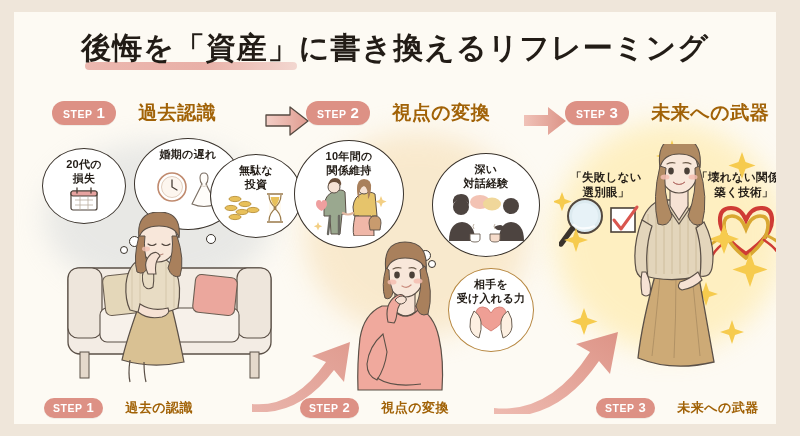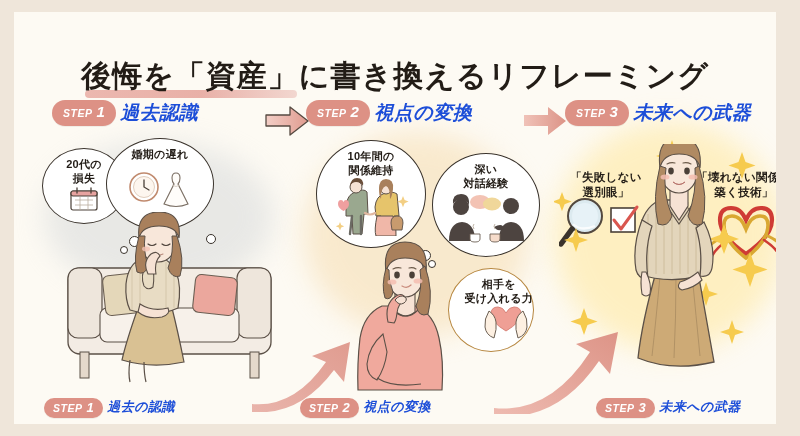--- a/index.html
+++ b/index.html
@@ -10,47 +10,47 @@
   }
   #page{
     position:relative;width:800px;height:436px;background:#efe6da;
   }
   .canvas{
     position:absolute;left:14px;top:12px;width:762px;height:412px;
     background:#fdfaf3;overflow:hidden;
   }
 
   
-  .title-wrap{position:absolute;left:0;top:16px;width:762px;text-align:center;margin-top:28px;}
+  .title-wrap{position:absolute;left:0;top:16px;width:762px;text-align:center;}
   .title{
     display:inline-block;position:relative;
     font-family:"Liberation Serif","DejaVu Serif",serif;
     font-size:30px;font-weight:700;color:#221c16;letter-spacing:1px;
     white-space:nowrap;
   }
   .title .hl{position:relative;z-index:2;}
   .title-underline{
     position:absolute;left:4px;top:34px;width:212px;height:8px;
     background:linear-gradient(90deg,#e8a9a0,#e4a097 55%,#f0cfc8);
     border-radius:5px;opacity:.82;z-index:1;
   }
 
   
-  .step-head{position:absolute;display:flex;gap:4px;font-style:italic;}
+  .step-head{position:absolute;display:flex;align-items:center;gap:22px;}
   .badge{
     background:#dd9185;color:#fff;border-radius:999px;
     padding:4px 11px 5px;font-size:11px;font-weight:700;letter-spacing:.5px;
     display:flex;align-items:baseline;gap:4px;line-height:1;
     box-shadow:0 1px 0 rgba(0,0,0,.05);
   }
   .badge .s{font-size:10.5px;}
   .badge .n{font-size:15px;font-weight:700;}
   .step-title{
     font-family:"Liberation Serif","DejaVu Serif",serif;
-    font-size:19px;font-weight:700;color:#1d4ed8;letter-spacing:.5px;white-space:nowrap;
+    font-size:19px;font-weight:700;color:#a16207;letter-spacing:.5px;white-space:nowrap;
   }
   .step-head.sm .badge{padding:3px 9px 4px;font-size:10px;}
   .step-head.sm .badge .n{font-size:13px;}
   .step-head.sm .step-title{font-size:13px;}
 
   
   .wash{position:absolute;border-radius:50%;filter:blur(14px);}
 
   
   .bub{
@@ -146,31 +146,50 @@
       <div class="txt">20代の
 損失</div>
       <svg width="34" height="28" viewBox="0 0 34 28" style="margin-top:-1px">
         <rect x="4" y="6" width="26" height="19" rx="2" fill="#fff" stroke="#4a4038" stroke-width="1.2"></rect>
         <rect x="4" y="6" width="26" height="5" rx="2" fill="#e7a3a0" stroke="#4a4038" stroke-width="1.2"></rect>
         <path d="M10 3 L10 8 M24 3 L24 8" stroke="#4a4038" stroke-width="1.3" stroke-linecap="round"></path>
         <path d="M8 15h18 M8 20h18 M13 12v13 M21 12v13" stroke="#b9aca0" stroke-width=".8"></path>
       </svg>
     </div>
 
-    <div class="bub" style="left:92px;top:126px;width:108px;height:92px;">
+    <div class="bub" style="left:120px;top:126px;width:108px;height:92px;">
       <div class="txt">婚期の遅れ</div>
       <svg width="72" height="48" viewBox="0 0 72 48" style="margin-top:1px">
         <circle cx="20" cy="24" r="14" fill="#fff" stroke="#c08a6e" stroke-width="1.6"></circle>
         <circle cx="20" cy="24" r="10.5" fill="#fdf6ef" stroke="#d8c2ae" stroke-width=".8"></circle>
         <path d="M20 17 L20 24 L25 27" stroke="#4a4038" stroke-width="1.3" stroke-linecap="round" fill="none"></path>
         <path d="M52 10 q4 0 4 5 q0 4 -2 6 l10 20 q-12 5 -24 0 l10 -20 q-2 -2 -2 -6 q0 -5 4 -5 z" fill="#fffdfa" stroke="#7b6f64" stroke-width="1.1"></path>
         <path d="M48 22 q4 3 8 0" stroke="#cfc4b8" stroke-width=".8" fill="none"></path>
       </svg>
     </div>
 
+    <div class="bub" style="left:196px;top:142px;width:92px;height:84px;">
+      <div class="txt">無駄な
+投資</div>
+      <svg width="70" height="36" viewBox="0 0 70 36" style="margin-top:-2px">
+        <g fill="#e8c05a" stroke="#b9913a" stroke-width=".9">
+          <ellipse cx="14" cy="9" rx="6" ry="2.6"></ellipse>
+            <ellipse cx="24" cy="14" rx="6" ry="2.6"></ellipse>
+          <ellipse cx="10" cy="18" rx="6" ry="2.6"></ellipse>
+            <ellipse cx="21" cy="22" rx="6" ry="2.6"></ellipse>
+          <ellipse cx="32" cy="20" rx="6" ry="2.6"></ellipse>
+            <ellipse cx="14" cy="27" rx="6" ry="2.6"></ellipse>
+        </g>
+        <g stroke="#9a7a4a" stroke-width="1.3" fill="none">
+          <path d="M46 4h16 M46 32h16"></path>
+        </g>
+        <path d="M48 5 q0 8 7 13 q-7 5 -7 13 M60 5 q0 8 -7 13 q7 5 7 13" stroke="#9a7a4a" stroke-width="1.2" fill="#fffaf0"></path>
+        <path d="M49.6 7 h8.8 q-.6 6 -4.4 9.5 q-3.8 -3.5 -4.4 -9.5z" fill="#e8c05a"></path>
+      </svg>
+    </div>
 
     <div class="dot" style="left:115px;top:224px;width:9px;height:9px;"></div>
     <div class="dot" style="left:106px;top:234px;width:6px;height:6px;"></div>
     <div class="dot" style="left:192px;top:222px;width:8px;height:8px;"></div>
 
     <svg class="fig" style="left:48px;top:200px;" width="215" height="175" viewBox="0 0 215 175">
 
       <rect x="6" y="56" width="203" height="86" rx="12" fill="#f3ece4" stroke="#5b5047" stroke-width="1.3"></rect>
       <rect x="6" y="56" width="34" height="70" rx="10" fill="#eee6dc" stroke="#5b5047" stroke-width="1.2"></rect>
       <rect x="175" y="56" width="34" height="70" rx="10" fill="#eee6dc" stroke="#5b5047" stroke-width="1.2"></rect>
@@ -195,21 +214,21 @@
       <path d="M115 24 q8 24 3 40 q-8 3 -12 -8 q6 -16 4 -32z" fill="#a9805c" stroke="#5b5047" stroke-width="1"></path>
       <path d="M86 32 q4 3 8 0 M100 32 q4 3 8 0" stroke="#4a4038" stroke-width="1.2" fill="none" stroke-linecap="round"></path>
       <path d="M92 42 q5 2 9 0" stroke="#b98a7c" stroke-width="1.1" fill="none" stroke-linecap="round"></path>
       <ellipse cx="84" cy="37" rx="4" ry="2.4" fill="#f2c3b4" opacity=".8"></ellipse>
 
       <path d="M86 62 q-6 -12 3 -20 q6 -4 9 2 q-6 6 -4 18 z" fill="#f6e2d4" stroke="#5b5047" stroke-width="1.1"></path>
 
       <path d="M68 148 q-2 14 0 22 M82 150 q0 12 2 20" stroke="#5b5047" stroke-width="1.2" fill="none"></path>
     </svg>
 
-    <div class="bub" style="left:302px;top:128px;width:110px;height:108px;">
+    <div class="bub" style="left:280px;top:128px;width:110px;height:108px;">
       <div class="txt">10年間の
 関係維持</div>
       <svg width="76" height="58" viewBox="0 0 76 58" style="margin-top:0">
 
         <path d="M22 14 q-8 3 -9 14 l0 10 l6 0 l1 18 l9 0 l2 -20 l4 0 l-1 -22 q-3 -4 -12 -0z" fill="#9aa88f" stroke="#5b5047" stroke-width="1"></path>
         <path d="M19 38 l-2 18 M28 38 l0 18" stroke="#6b6a63" stroke-width="2.4" stroke-linecap="round"></path>
         <circle cx="23" cy="9" r="6" fill="#f6e2d4" stroke="#5b5047" stroke-width="1"></circle>
         <path d="M17 8 q1 -8 7 -8 q7 0 6 8 q-2 -4 -7 -4 q-4 0 -6 4z" fill="#6b4f3a"></path>
 
         <path d="M52 15 q-9 3 -10 14 l1 9 l5 0 q-4 12 -2 20 l16 0 q2 -10 -1 -20 l5 0 l-2 -22 q-4 -3 -12 -1z" fill="#e6c46b" stroke="#5b5047" stroke-width="1"></path>
@@ -242,21 +261,21 @@
         <circle cx="67" cy="15" r="8" fill="#4d4440"></circle>
         <path d="M55 50 q0 -18 12 -19 q13 1 13 19z" fill="#4d4440"></path>
         <path d="M50 36 q9 -5 10 2 q-7 3 -10 -2z" fill="#4d4440"></path>
 
         <path d="M26 43 h10 v5 q0 3 -5 3 q-5 0 -5 -3z" fill="#fff" stroke="#6b5f53" stroke-width=".9"></path>
         <path d="M46 43 h10 v5 q0 3 -5 3 q-5 0 -5 -3z" fill="#f6dccb" stroke="#6b5f53" stroke-width=".9"></path>
         <path d="M30 38 q-2 -3 0 -5 M51 38 q-2 -3 0 -5" stroke="#b7aa9c" stroke-width=".9" fill="none"></path>
       </svg>
     </div>
 
-    <div class="bub gold" style="left:434px;top:256px;width:86px;height:84px;align-items:flex-end;">
+    <div class="bub gold" style="left:434px;top:256px;width:86px;height:84px;">
       <div class="txt">相手を
 受け入れる力</div>
       <svg width="54" height="34" viewBox="0 0 54 34" style="margin-top:-1px">
         <path d="M27 8 q3 -6 8 -6 q7 0 7 7 q0 8 -15 17 q-15 -9 -15 -17 q0 -7 7 -7 q5 0 8 6z" fill="#ef9f95" stroke="#d8847a" stroke-width="1"></path>
         <path d="M10 6 q-5 8 -4 16 q1 8 9 11 q3 -9 2 -16 q-1 -7 -7 -11z" fill="#fdf0e2" stroke="#6b5f53" stroke-width="1"></path>
         <path d="M44 6 q5 8 4 16 q-1 8 -9 11 q-3 -9 -2 -16 q1 -7 7 -11z" fill="#fdf0e2" stroke="#6b5f53" stroke-width="1"></path>
       </svg>
     </div>
 
     <div class="dot" style="left:406px;top:238px;width:9px;height:9px;"></div>

